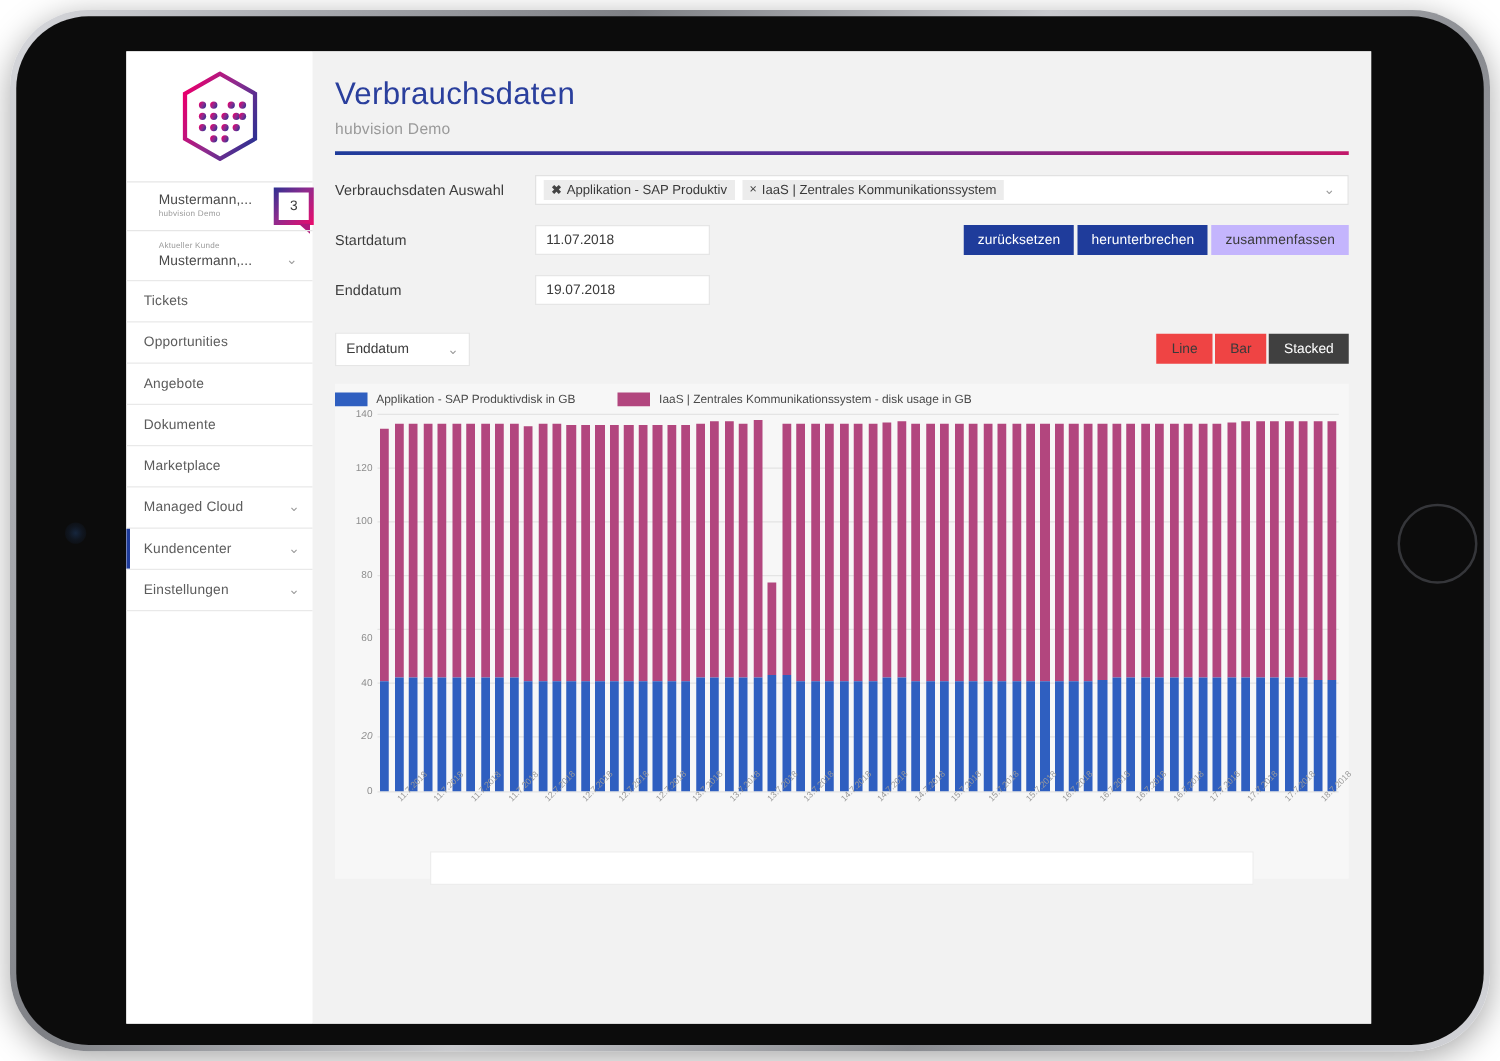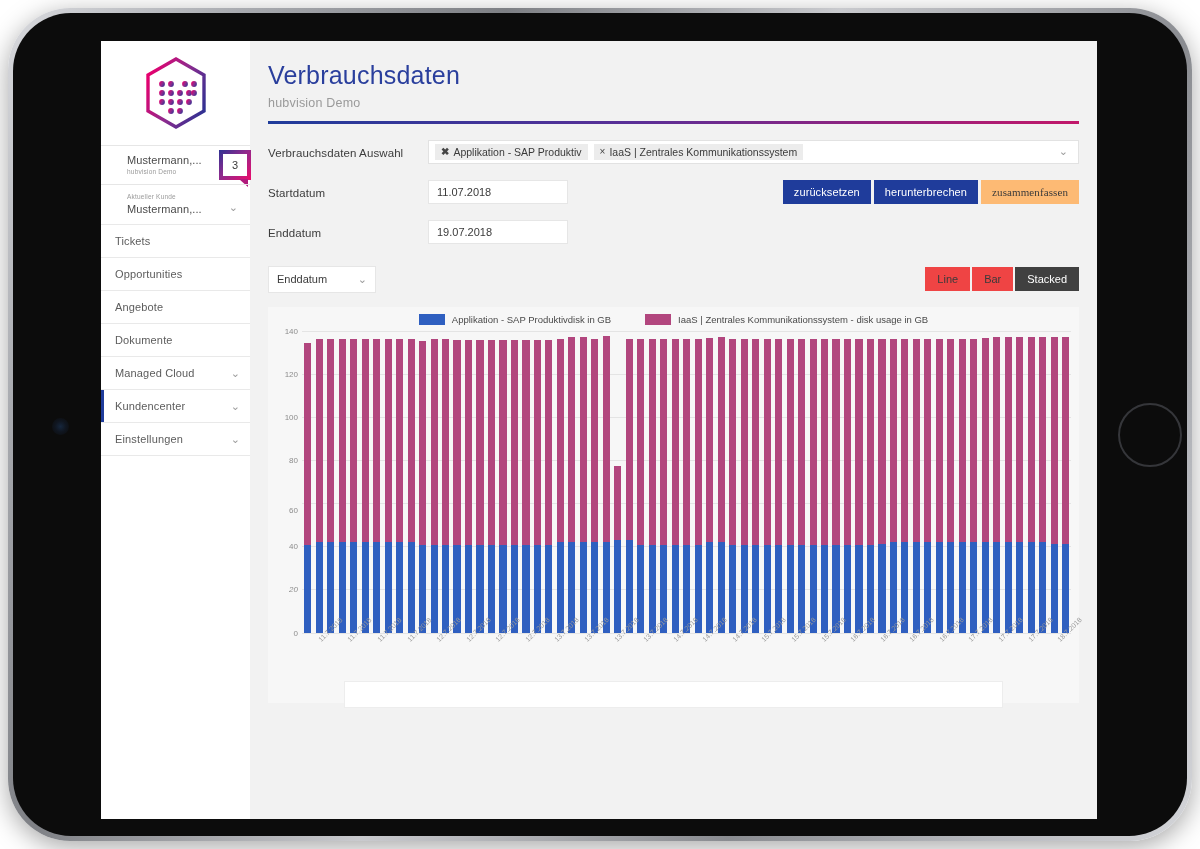--- a/index.html
+++ b/index.html
@@ -121,37 +121,37 @@
   #multiselect .caret { margin-left:auto; color:#9a9a9a; font-size:11px; padding-right:4px;}
 
   .date-input {
     width:140px; background:#fff; border:1px solid #e6e6e6;
     font-size:11px; color:#3a3a3a; padding:5px 8px;
   }
 
   #btn-group { margin-left:auto; display:flex; gap:3px; align-items:flex-start; }
   .btn { font-size:11px; padding:6px 11px; border:none; cursor:pointer; letter-spacing:.1px;}
   .btn.primary { background:#1f3c9b; color:#fff; }
-  .btn.ghost { background:#fdba74; color:#3a3a3a;font-family:Liberation Serif, serif; }
+  .btn.ghost { background:#c4b5fd; color:#3a3a3a; }
 
   #row-select { display:flex; align-items:center; margin-top:22px; }
   #lizenzen-select {
     width:108px; background:#fff; border:1px solid #e6e6e6;
     font-size:11px; color:#3a3a3a; padding:6px 8px;
     display:flex; align-items:center;
   }
   #lizenzen-select .caret{ margin-left:auto; color:#9a9a9a; }
 
   #chart-type-group { margin-left:auto; display:flex; gap:2px; }
   .ctbtn { font-size:11px; padding:6px 12px; background:#ef4444; color:#3a3a3a; border:none; cursor:pointer;}
   .ctbtn.active { background:#404040; color:#fff; }
 
   
   #chart-card { background:#f7f7f7; margin-top:14px; height:396px; position:relative; }
-  #legend { display:flex; justify-content:center; gap:34px; padding-top:7px; }
+  #legend { display:flex; justify-content:flex-start; gap:34px; padding-top:7px; }
   .legend-item{ display:flex; align-items:center; gap:7px; font-size:9.5px; color:#4a4a4a; }
   .swatch{ width:26px; height:11px; }
 
   #plot { position:absolute; left:0; right:0; top:24px; height:338px; }
   #y-axis { position:absolute; left:0; top:0; width:34px; height:302px; }
   .ytick { position:absolute; right:4px; font-size:8px; color:#8d8d8d; transform:translateY(-50%); }
   #grid { position:absolute; left:34px; right:8px; top:0; height:302px; }
   .gridline { position:absolute; left:0; right:0; height:1px; background:#e4e4e4; }
   #bars { position:absolute; left:34px; right:8px; top:0; height:302px;
           display:flex; align-items:flex-end; gap:0; }
@@ -226,20 +226,23 @@
               <span>Tickets</span>
             </div>
             <div class="nav-item">
               <span>Opportunities</span>
             </div>
             <div class="nav-item">
               <span>Angebote</span>
             </div>
             <div class="nav-item">
               <span>Dokumente</span>
+            </div>
+            <div class="nav-item">
+              <span>Marketplace</span>
             </div>
             <div class="nav-item">
               <span>Managed Cloud</span>
               <span class="chev">⌄</span>
             </div>
             <div class="nav-item active">
               <span>Kundencenter</span>
               <span class="chev">⌄</span>
             </div>
             <div class="nav-item">

